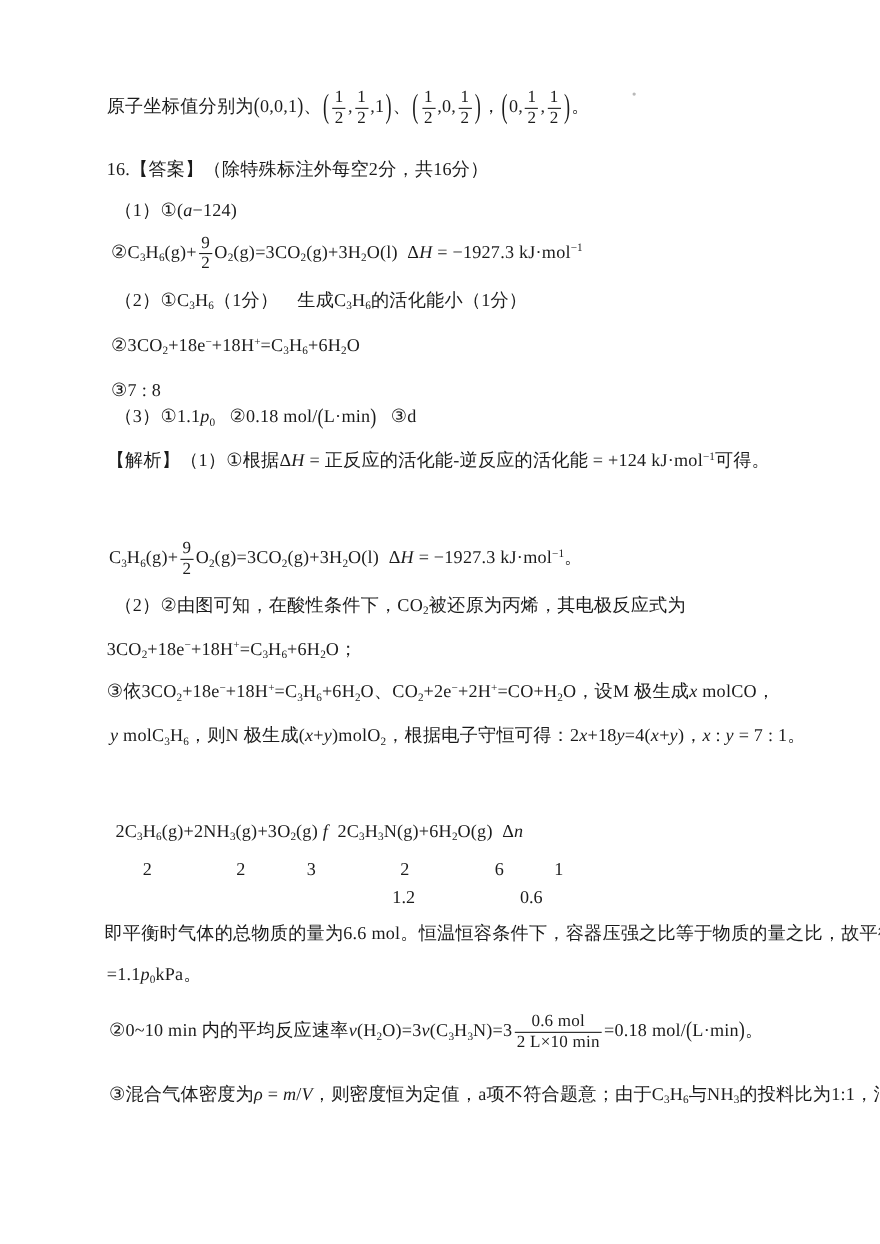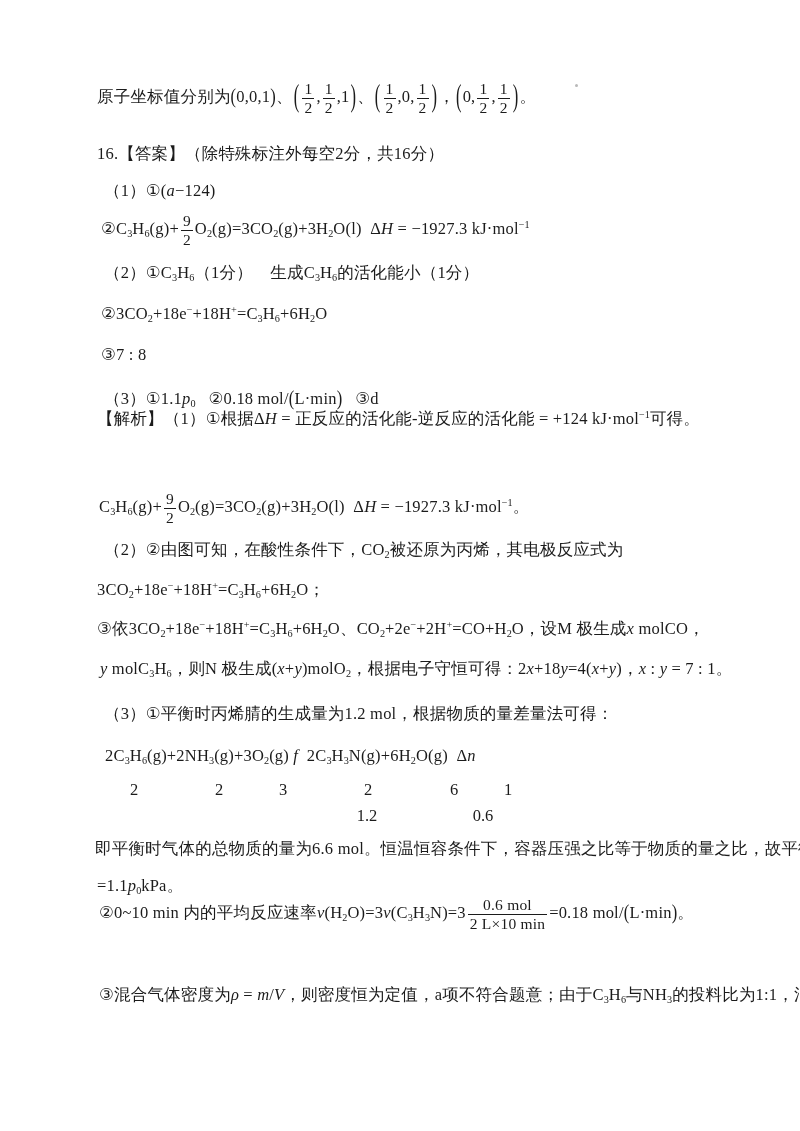--- a/index.html
+++ b/index.html
@@ -62,51 +62,50 @@
 
   <div class="ln" style="top:144px;left:66px">16.【答案】（除特殊标注外每空2分，共16分）</div>
   <div class="ln" style="top:181px;left:73px">（1）①(<i>a</i>−124)</div>
   <div class="ln" style="top:212px;left:70px">②C<sub>3</sub>H<sub>6</sub>(g)+<span class="fr">
         <span class="fn">9</span>
         <span class="fd">2</span>
       </span>O<sub>2</sub>(g)=3CO<sub>2</sub>(g)+3H<sub>2</sub>O(l)&nbsp;&nbsp;Δ<i>H</i> = −1927.3 kJ·mol<sup>−1</sup></div>
   <div class="ln" style="top:263px;left:73px">（2）①C<sub>3</sub>H<sub>6</sub>（1分）&nbsp;&nbsp;&nbsp;&nbsp;生成C<sub>3</sub>H<sub>6</sub>的活化能小（1分）</div>
   <div class="ln" style="top:304px;left:70px">②3CO<sub>2</sub>+18e<sup>−</sup>+18H<sup>+</sup>=C<sub>3</sub>H<sub>6</sub>+6H<sub>2</sub>O</div>
   <div class="ln" style="top:345px;left:70px">③7 : 8</div>
-  <div class="ln" style="top:389px;left:73px">（3）①1.1<i>p</i><sub>0</sub>&nbsp;&nbsp;&nbsp;②0.18 mol/<span class="mp">(</span>L·min<span class="mp">)</span>&nbsp;&nbsp;&nbsp;③d</div>
+  <div class="ln" style="top:369px;left:73px">（3）①1.1<i>p</i><sub>0</sub>&nbsp;&nbsp;&nbsp;②0.18 mol/<span class="mp">(</span>L·min<span class="mp">)</span>&nbsp;&nbsp;&nbsp;③d</div>
 
   <div class="ln" style="top:409px;left:66px">【解析】（1）①根据Δ<i>H</i> = 正反应的活化能-逆反应的活化能 = +124 kJ·mol<sup>−1</sup>可得。</div>
   <div class="ln" style="top:490px;left:68px">C<sub>3</sub>H<sub>6</sub>(g)+<span class="fr">
         <span class="fn">9</span>
         <span class="fd">2</span>
       </span>O<sub>2</sub>(g)=3CO<sub>2</sub>(g)+3H<sub>2</sub>O(l)&nbsp;&nbsp;Δ<i>H</i> = −1927.3 kJ·mol<sup>−1</sup>。</div>
   <div class="ln" style="top:540px;left:73px">（2）②由图可知，在酸性条件下，CO<sub>2</sub>被还原为丙烯，其电极反应式为</div>
   <div class="ln" style="top:580px;left:66px">3CO<sub>2</sub>+18e<sup>−</sup>+18H<sup>+</sup>=C<sub>3</sub>H<sub>6</sub>+6H<sub>2</sub>O；</div>
   <div class="ln" style="top:619px;left:66px">③依3CO<sub>2</sub>+18e<sup>−</sup>+18H<sup>+</sup>=C<sub>3</sub>H<sub>6</sub>+6H<sub>2</sub>O、CO<sub>2</sub>+2e<sup>−</sup>+2H<sup>+</sup>=CO+H<sub>2</sub>O，设M 极生成<i>x</i> molCO，</div>
   <div class="ln" style="top:659px;left:69px"><i>y</i> molC<sub>3</sub>H<sub>6</sub>，则N 极生成(<i>x</i>+<i>y</i>)molO<sub>2</sub>，根据电子守恒可得：2<i>x</i>+18<i>y</i>=4(<i>x</i>+<i>y</i>)，<i>x</i> : <i>y</i> = 7 : 1。</div>
-  <div class="ln" style="top:704px;left:73px">（3）①平衡时丙烯腈的生成量为1.2 mol，根据物质的量差量法可得：</div>
 
   <div class="ln" style="top:746px;left:74px">2C<sub>3</sub>H<sub>6</sub>(g)+2NH<sub>3</sub>(g)+3O<sub>2</sub>(g)<i> f</i>&nbsp;&nbsp;2C<sub>3</sub>H<sub>3</sub>N(g)+6H<sub>2</sub>O(g)&nbsp;&nbsp;Δ<i>n</i></div>
 
   <div class="numrow" style="top:780px;left:0">
     <span class="cell" style="left:103px">2</span>
     <span class="cell" style="left:188px">2</span>
     <span class="cell" style="left:252px">3</span>
     <span class="cell" style="left:337px">2</span>
     <span class="cell" style="left:423px">6</span>
     <span class="cell" style="left:477px">1</span>
   </div>
 
   <div class="numrow" style="top:806px;left:0">
     <span class="cell" style="left:336px">1.2</span>
     <span class="cell" style="left:452px">0.6</span>
   </div>
 
   <div class="ln" style="top:839px;left:64px">即平衡时气体的总物质的量为6.6 mol。恒温恒容条件下，容器压强之比等于物质的量之比，故平衡压强</div>
   <div class="ln" style="top:876px;left:66px">=1.1<i>p</i><sub>0</sub>kPa。</div>
-  <div class="ln" style="top:896px;left:68px">②0~10 min 内的平均反应速率<i>v</i>(H<sub>2</sub>O)=3<i>v</i>(C<sub>3</sub>H<sub>3</sub>N)=3<span class="fr">
+  <div class="ln" style="top:920px;left:68px">②0~10 min 内的平均反应速率<i>v</i>(H<sub>2</sub>O)=3<i>v</i>(C<sub>3</sub>H<sub>3</sub>N)=3<span class="fr">
         <span class="fn">0.6 mol</span>
         <span class="fd">2 L×10 min</span>
       </span>=0.18 mol/<span class="mp">(</span>L·min<span class="mp">)</span>。</div>
   <div class="ln" style="top:985px;left:68px">③混合气体密度为<i>ρ</i> = <i>m</i>/<i>V</i>，则密度恒为定值，a项不符合题意；由于C<sub>3</sub>H<sub>6</sub>与NH<sub>3</sub>的投料比为1:1，消</div>
 
   <div class="stray" style="top:84px;left:544px"></div>
 </div>
 
 </body></html>

